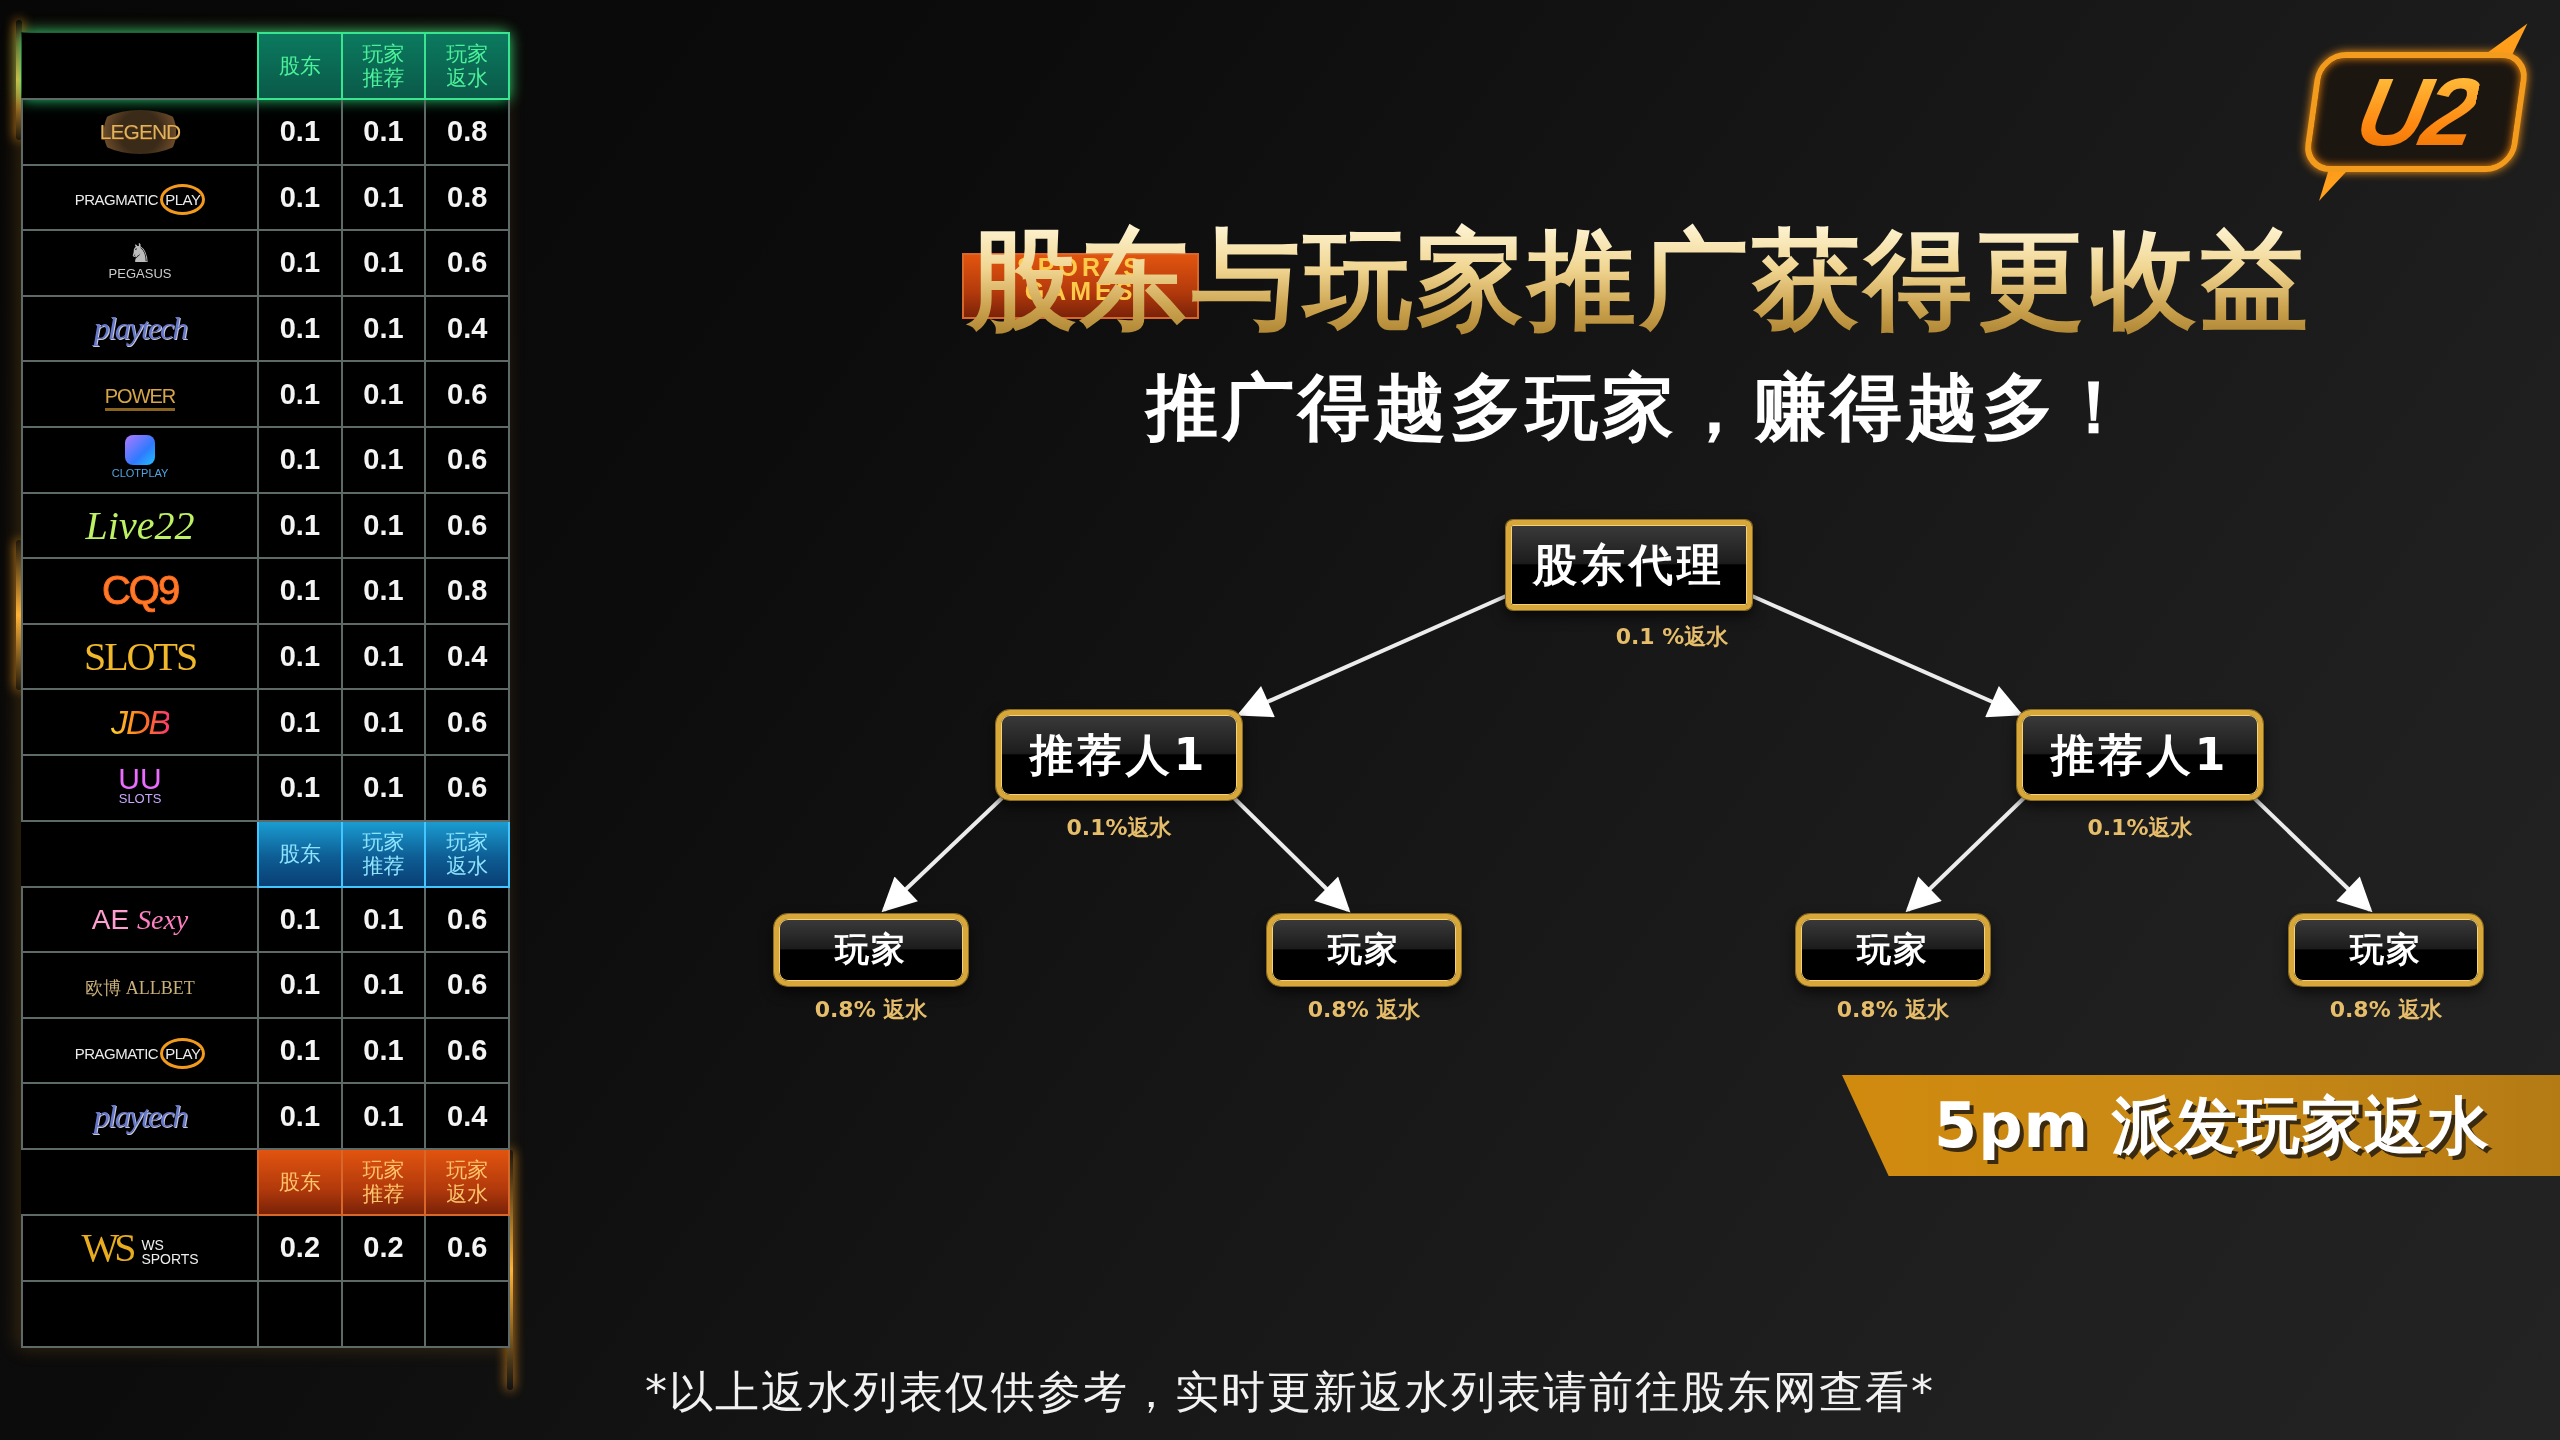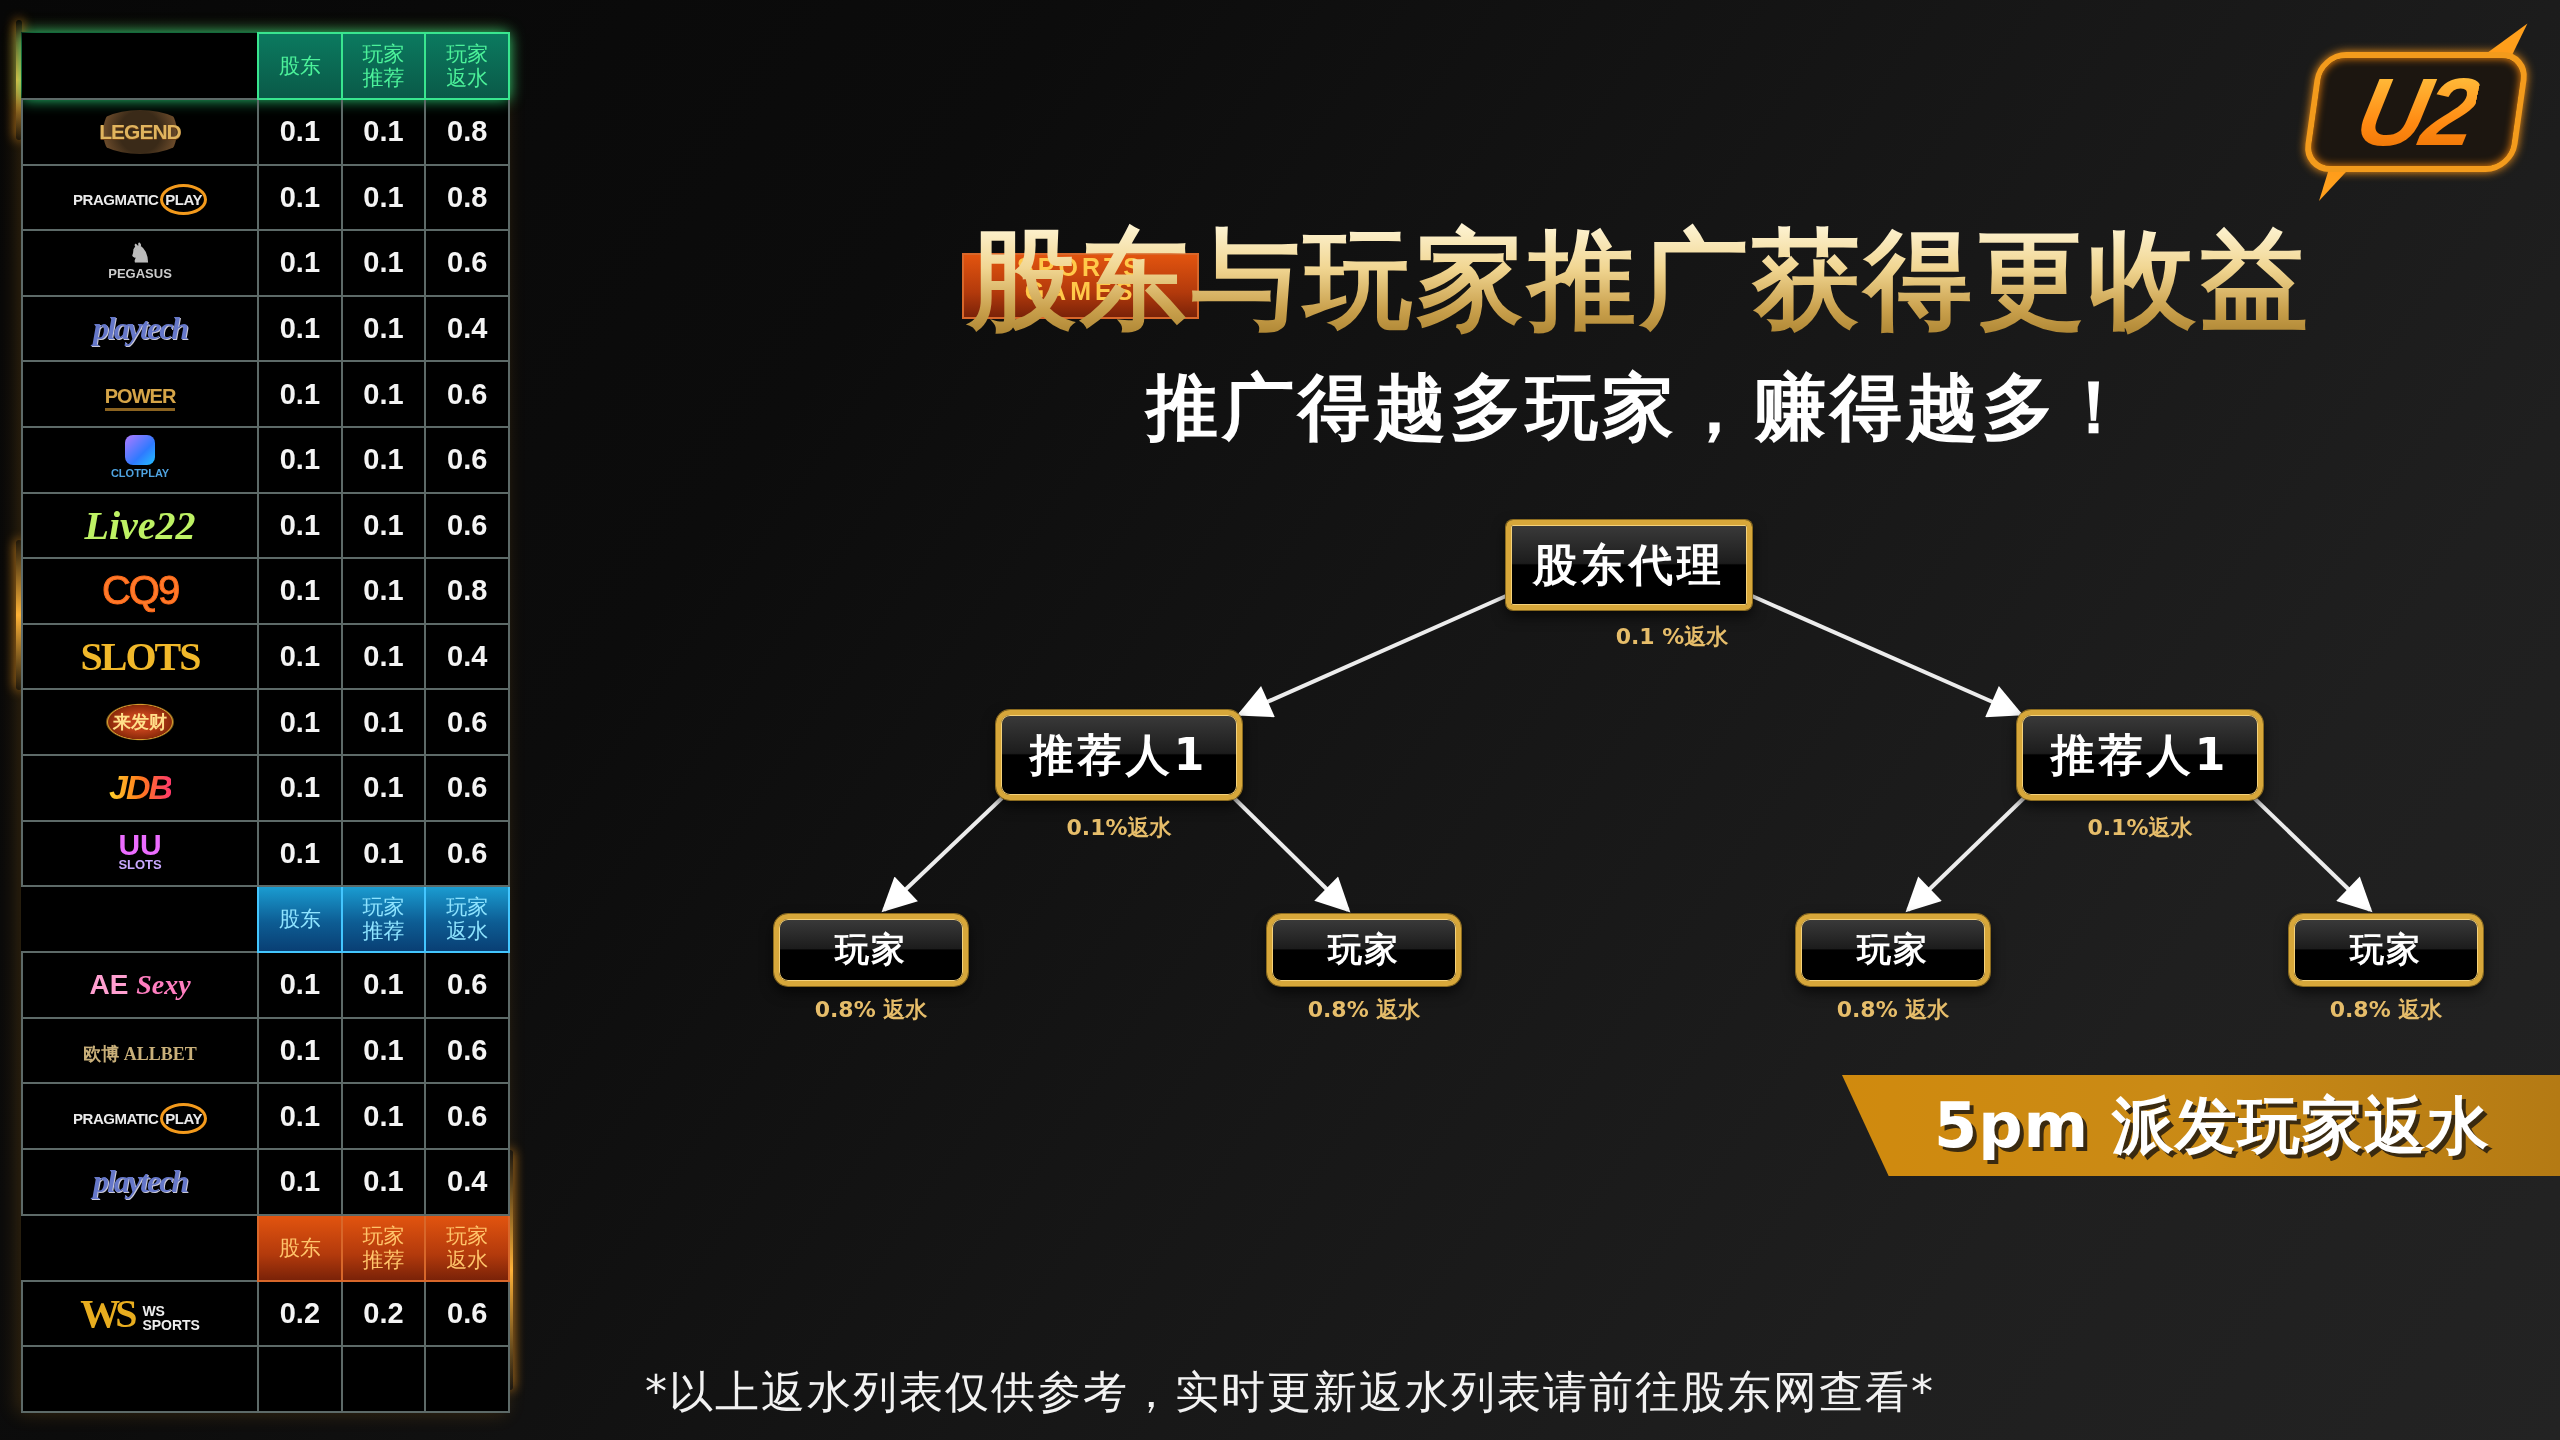--- a/index.html
+++ b/index.html
@@ -29,21 +29,21 @@
   .rate-table tr.sec td { height: 66px; font-weight: normal; font-size: 21px; line-height: 24px; }
   .rate-table tr.sec td.title { font-family: "Liberation Sans", sans-serif; font-weight: bold; font-size: 25px; }
   tr.slot td { background: linear-gradient(180deg, #0b7a5f 0%, #0a5a48 100%); color: #4cf29a; border-color: #39e68f; }
   tr.slot { box-shadow: 0 0 14px #2ce07f; }
   tr.slot td.title { color: #38ff86; }
   tr.live td { background: linear-gradient(180deg, #1a9cd1 0%, #0d5d94 55%, #093f74 100%); color: #8ee4ff; border-color: #43c6ff; }
   tr.live td.title { color: #58d8ff; }
   tr.sports td { background: linear-gradient(180deg, #e2540f 0%, #b33a0c 60%, #7a2208 100%); color: #ffc46a; border-color: #d8672a; }
   tr.sports td.title { color: #ffc94a; }
   tr.empty td { height: 66px; }
-  .logo-text { display: inline-block; font-family: "Liberation Sans", sans-serif; font-weight: bold; white-space: nowrap; }
+  .logo-text { display: inline-block; font-family: "Liberation Sans", sans-serif; font-weight: normal; white-space: nowrap; }
   .lg-legend { font-size: 21px; color: #e0b45e; padding: 10px 6px; border-radius: 50%; background: radial-gradient(circle, #3a2a18 40%, #6a4a2a 70%, #000 72%); text-shadow: 0 1px 0 #6b3e14; letter-spacing: -1px; }
   .lg-prag { font-size: 15px; color: #eaeaea; letter-spacing: -0.5px; }
   .lg-prag .play { display: inline-block; border: 3px solid #f39a1c; border-radius: 50%; padding: 4px 2px; margin-left: 2px; color: #eaeaea; }
   .lg-pega { font-size: 13px; color: #ccc; }
   .lg-pega .horse { display: block; font-size: 26px; color: #bbb; line-height: 26px; }
   .lg-playtech { font-family: "Liberation Serif", serif; font-style: italic; font-size: 32px; color: #6577c9; letter-spacing: -2px; text-shadow: 1px 1px 0 #c8c8d8; }
   .lg-power { font-size: 20px; color: #d6a548; letter-spacing: -1px; border-bottom: 3px solid #8b6320; }
   .lg-clot { font-size: 11px; color: #4fa3e0; }
   .lg-clot .c { display: block; margin: 0 auto 2px; width: 30px; height: 30px; border-radius: 8px; background: linear-gradient(135deg, #b07aff, #2f7aff 60%, #23c0ff); }
   .lg-live22 { font-family: "Liberation Serif", serif; font-style: italic; font-size: 40px; color: #bef264; }
@@ -198,26 +198,20 @@
     <td>0.1</td>
     <td>0.8</td>
   </tr>
   <tr>
     <td class="logo"><span class="logo-text lg-jili">SLOTS</span></td>
     <td>0.1</td>
     <td>0.1</td>
     <td>0.4</td>
   </tr>
   <tr>
-    <td class="logo"><span class="logo-text lg-lfc">来发财</span></td>
-    <td>0.1</td>
-    <td>0.1</td>
-    <td>0.6</td>
-  </tr>
-  <tr>
     <td class="logo"><span class="logo-text lg-jdb">JDB</span></td>
     <td>0.1</td>
     <td>0.1</td>
     <td>0.6</td>
   </tr>
   <tr>
     <td class="logo"><span class="logo-text lg-uu">UU<small>SLOTS</small></span></td>
     <td>0.1</td>
     <td>0.1</td>
     <td>0.6</td>

